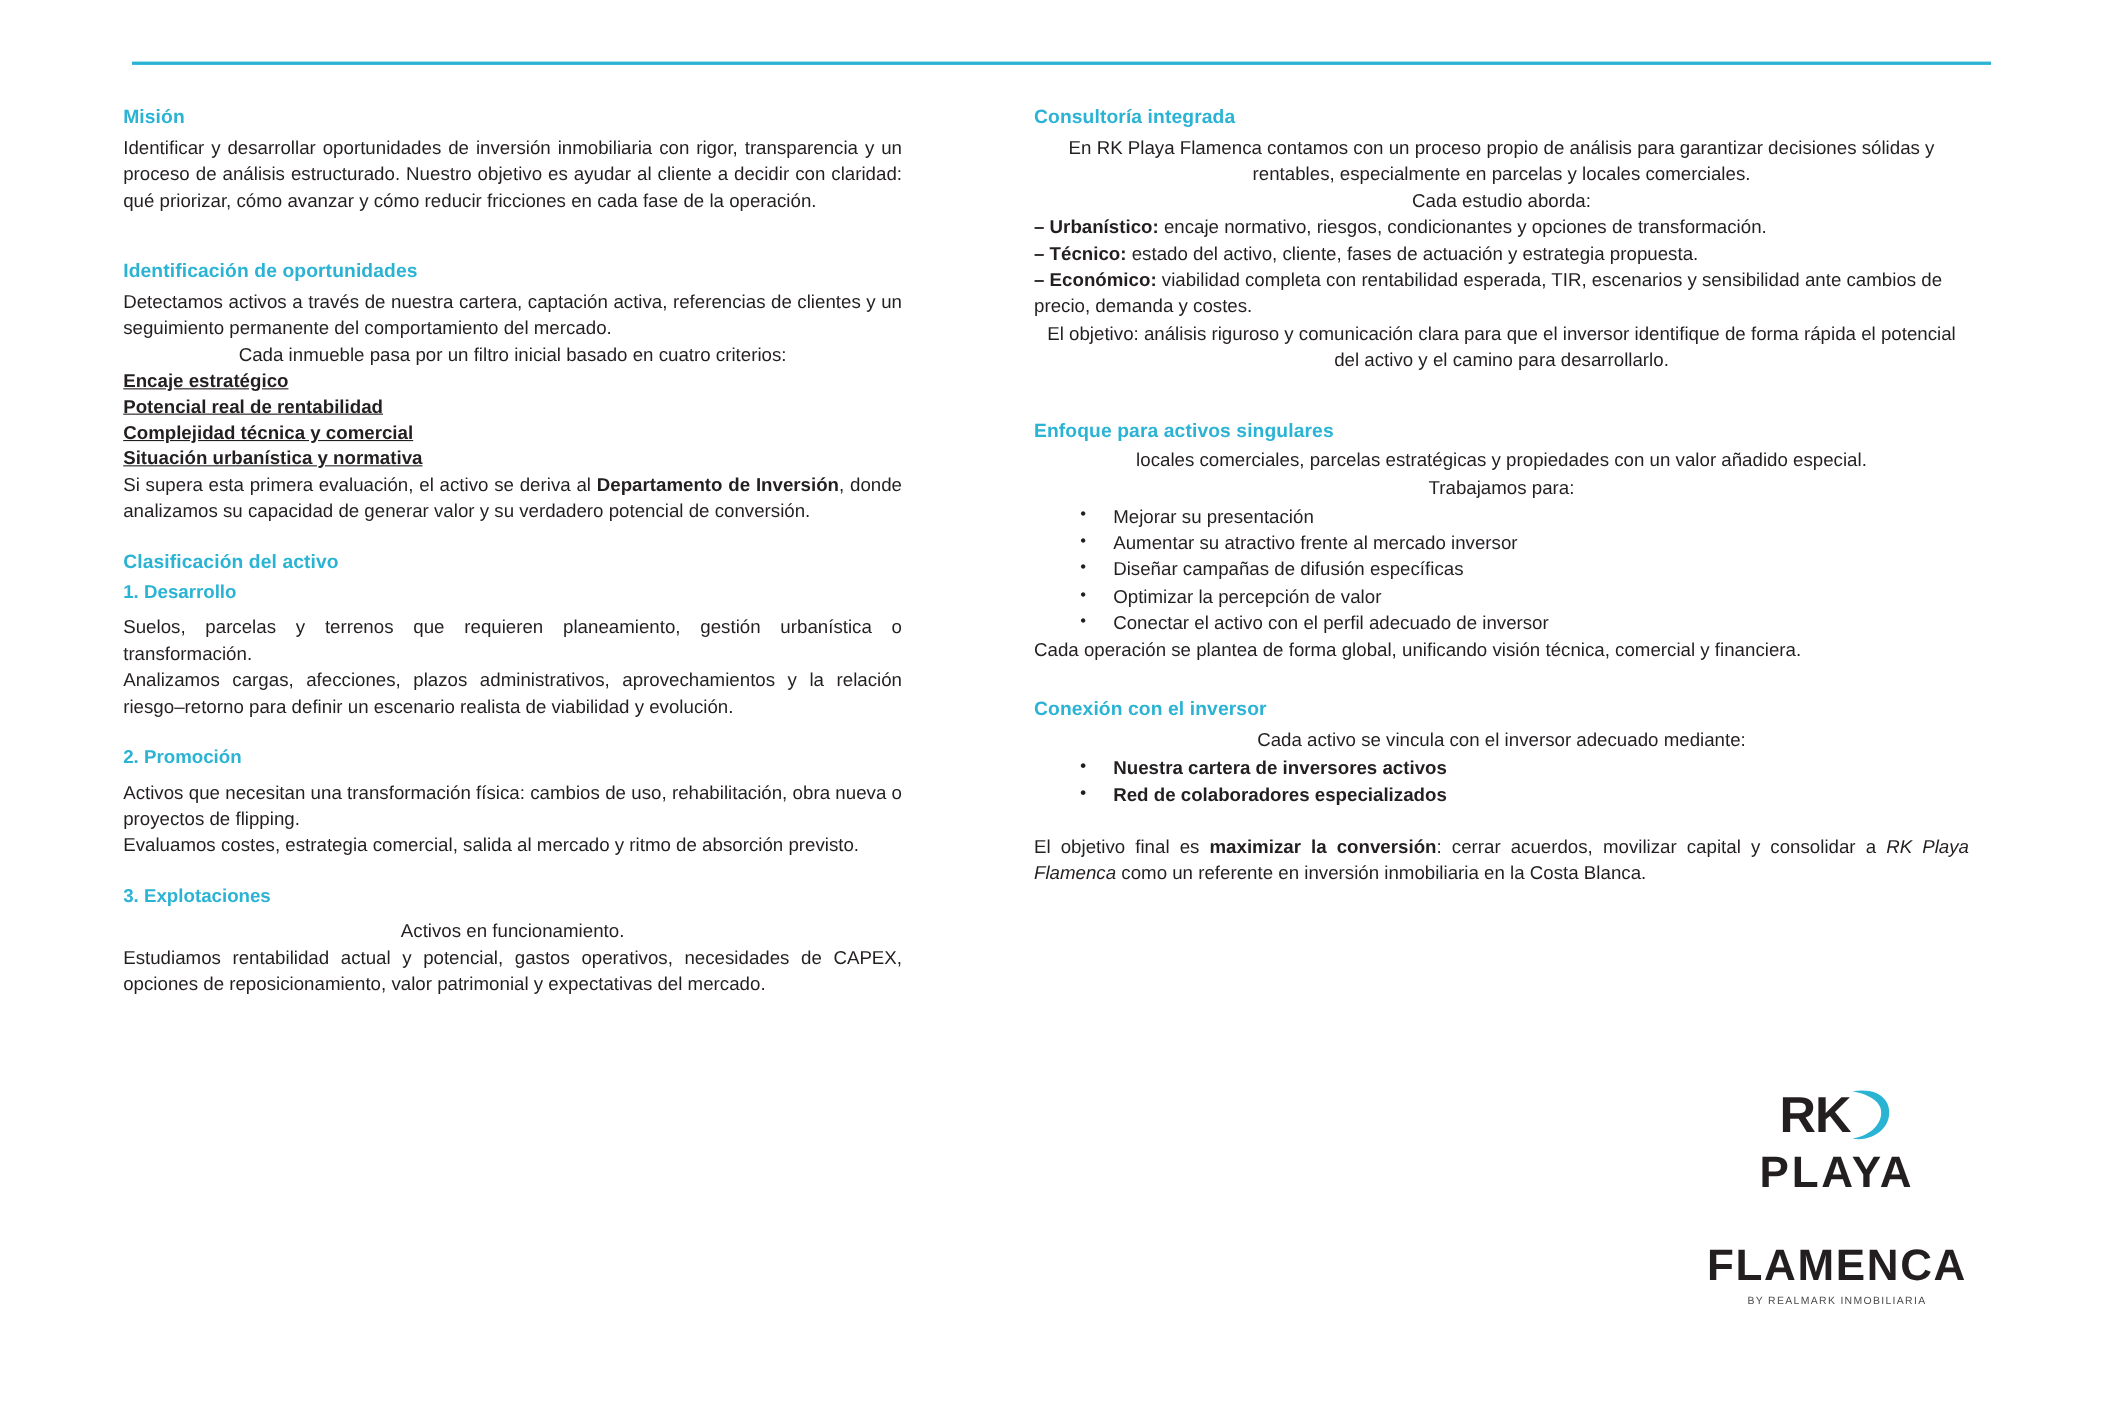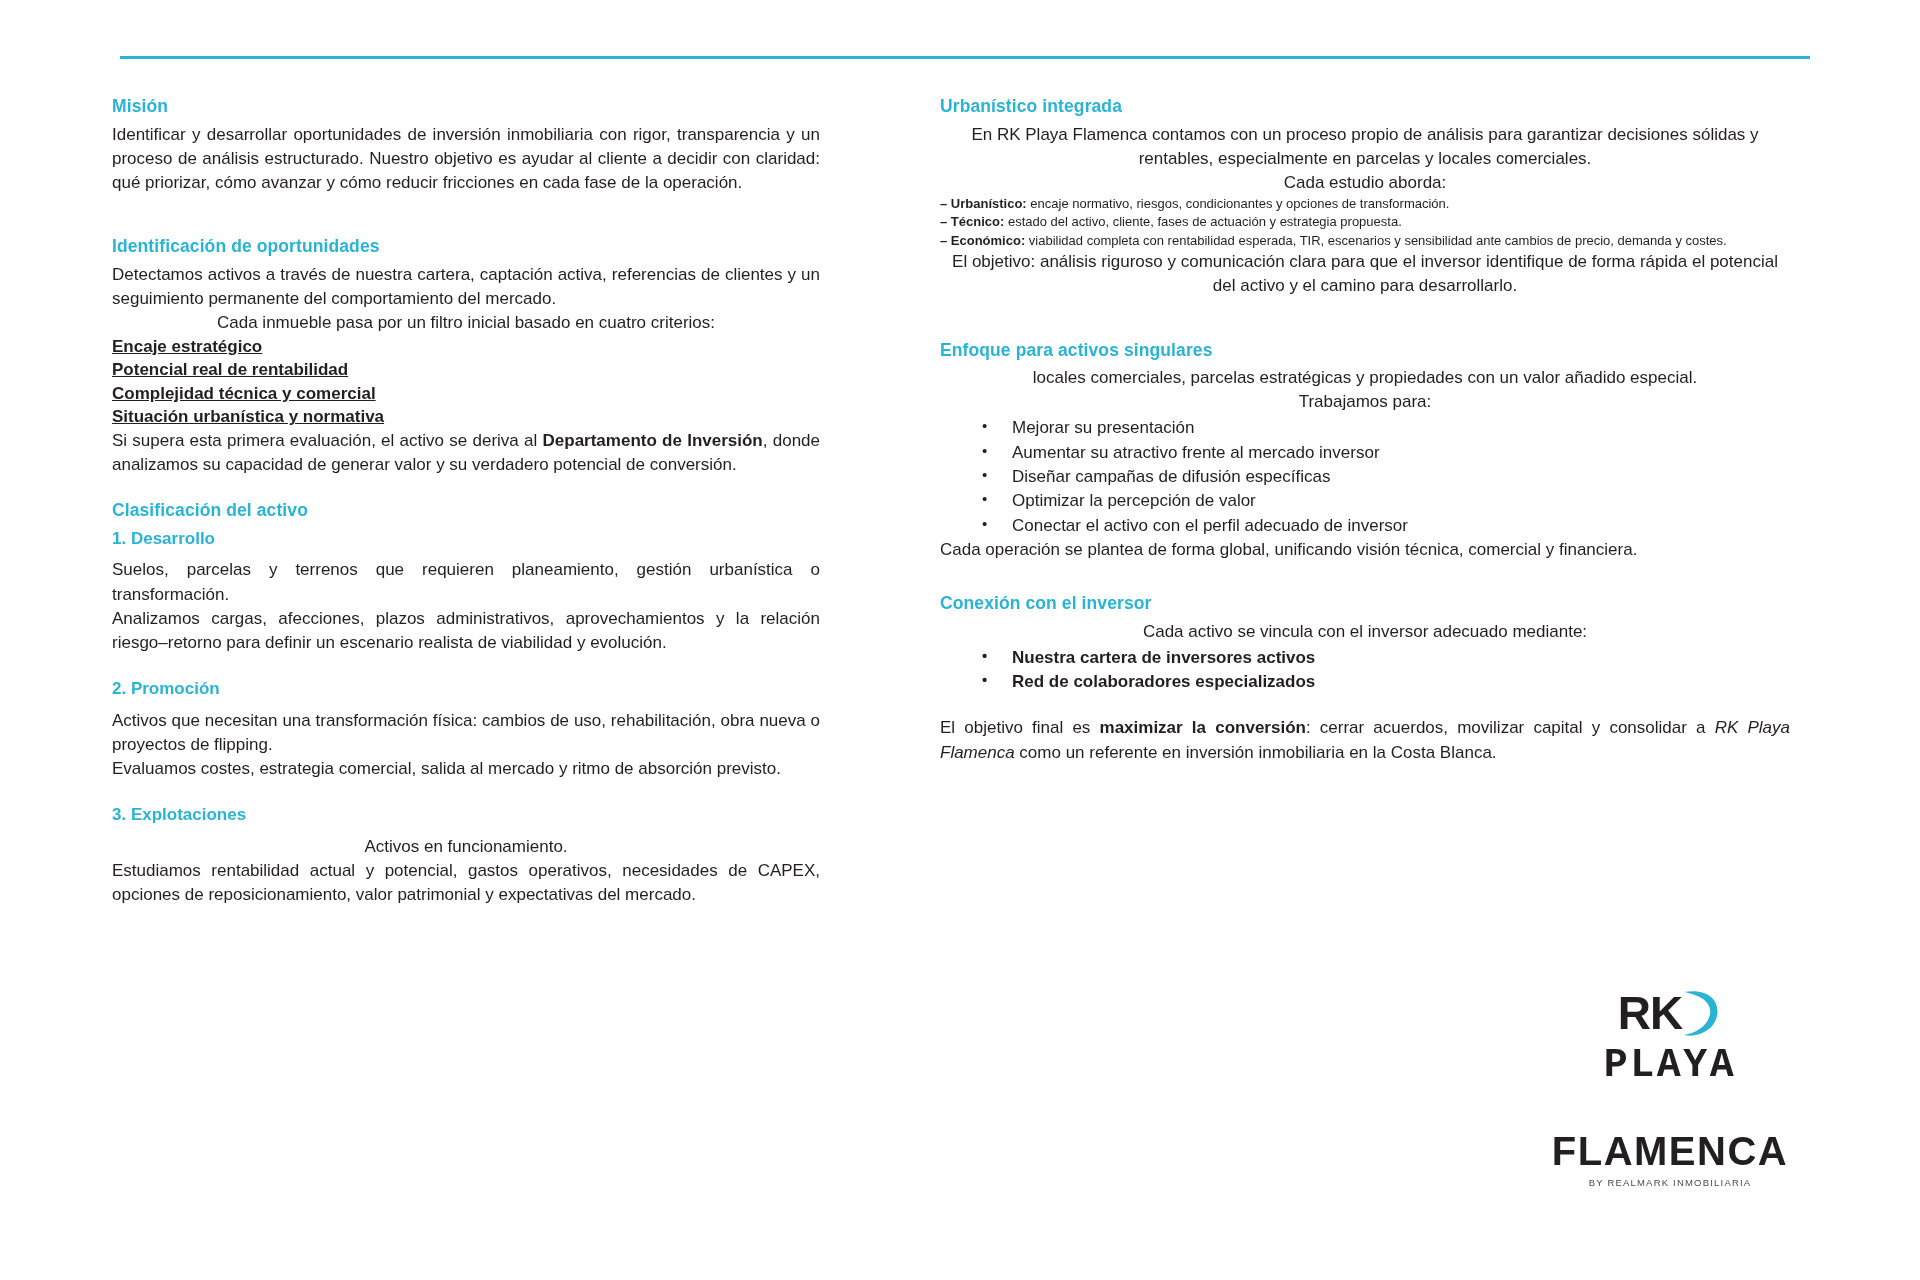--- a/index.html
+++ b/index.html
@@ -93,21 +93,21 @@
   }
   ul.bullets li::before {
     content: "\2022";
     position: absolute;
     left: 42px;
     top: -1px;
     font-size: 15px;
   }
   ul.bullets li.b-bold { font-weight: bold; }
   .dash-item {
-    font-size: 13px;
+    font-size: 17px;
     line-height: 1.42;
     margin: 0;
     text-align: left;
   }
   .sub-head {
     color: #2bb3d4;
     font-size: 17px;
     font-weight: bold;
     margin: 0;
     line-height: 1.4;
@@ -139,21 +139,20 @@
     height: 50px;
     margin-left: -6px;
     position: relative;
   }
   .logo-swoosh svg { display: block; }
   .logo-word1 {
     font-size: 40px;
     font-weight: bold;
     letter-spacing: 2.5px;
     line-height: 1.02;
-    font-family: Liberation Mono, monospace;
   }
   .logo-word2 {
     font-size: 40px;
     font-weight: bold;
     letter-spacing: 1.5px;
     line-height: 1.02;
     margin-top: 44px;
   }
   .logo-tag {
     font-size: 9.5px;
@@ -209,21 +208,21 @@
 
       <p class="sub-head">3. Explotaciones</p>
       <div class="gap-xs"></div>
       <p class="left-al">Activos en funcionamiento.</p>
       <p>Estudiamos rentabilidad actual y potencial, gastos operativos, necesidades de CAPEX, opciones de reposicionamiento, valor patrimonial y expectativas del mercado.</p>
 
     </div>
 
     <div class="col col-right">
 
-      <h2 class="heading">Urbanístico integrada</h2>
+      <h2 class="heading">Consultoría integrada</h2>
       <p class="left-al">En RK Playa Flamenca contamos con un proceso propio de análisis para garantizar decisiones sólidas y rentables, especialmente en parcelas y locales comerciales.</p>
       <p class="left-al">Cada estudio aborda:</p>
 
       <p class="dash-item"><span class="bold">– Urbanístico:</span><span> encaje normativo, riesgos, condicionantes y opciones de transformación.</span></p>
       <p class="dash-item"><span class="bold">– Técnico:</span><span> estado del activo, cliente, fases de actuación y estrategia propuesta.</span></p>
       <p class="dash-item"><span class="bold">– Económico:</span><span> viabilidad completa con rentabilidad esperada, TIR, escenarios y sensibilidad ante cambios de precio, demanda y costes.</span></p>
 
       <p class="left-al">El objetivo: análisis riguroso y comunicación clara para que el inversor identifique de forma rápida el potencial del activo y el camino para desarrollarlo.</p>
 
       <div class="gap-xl"></div>

